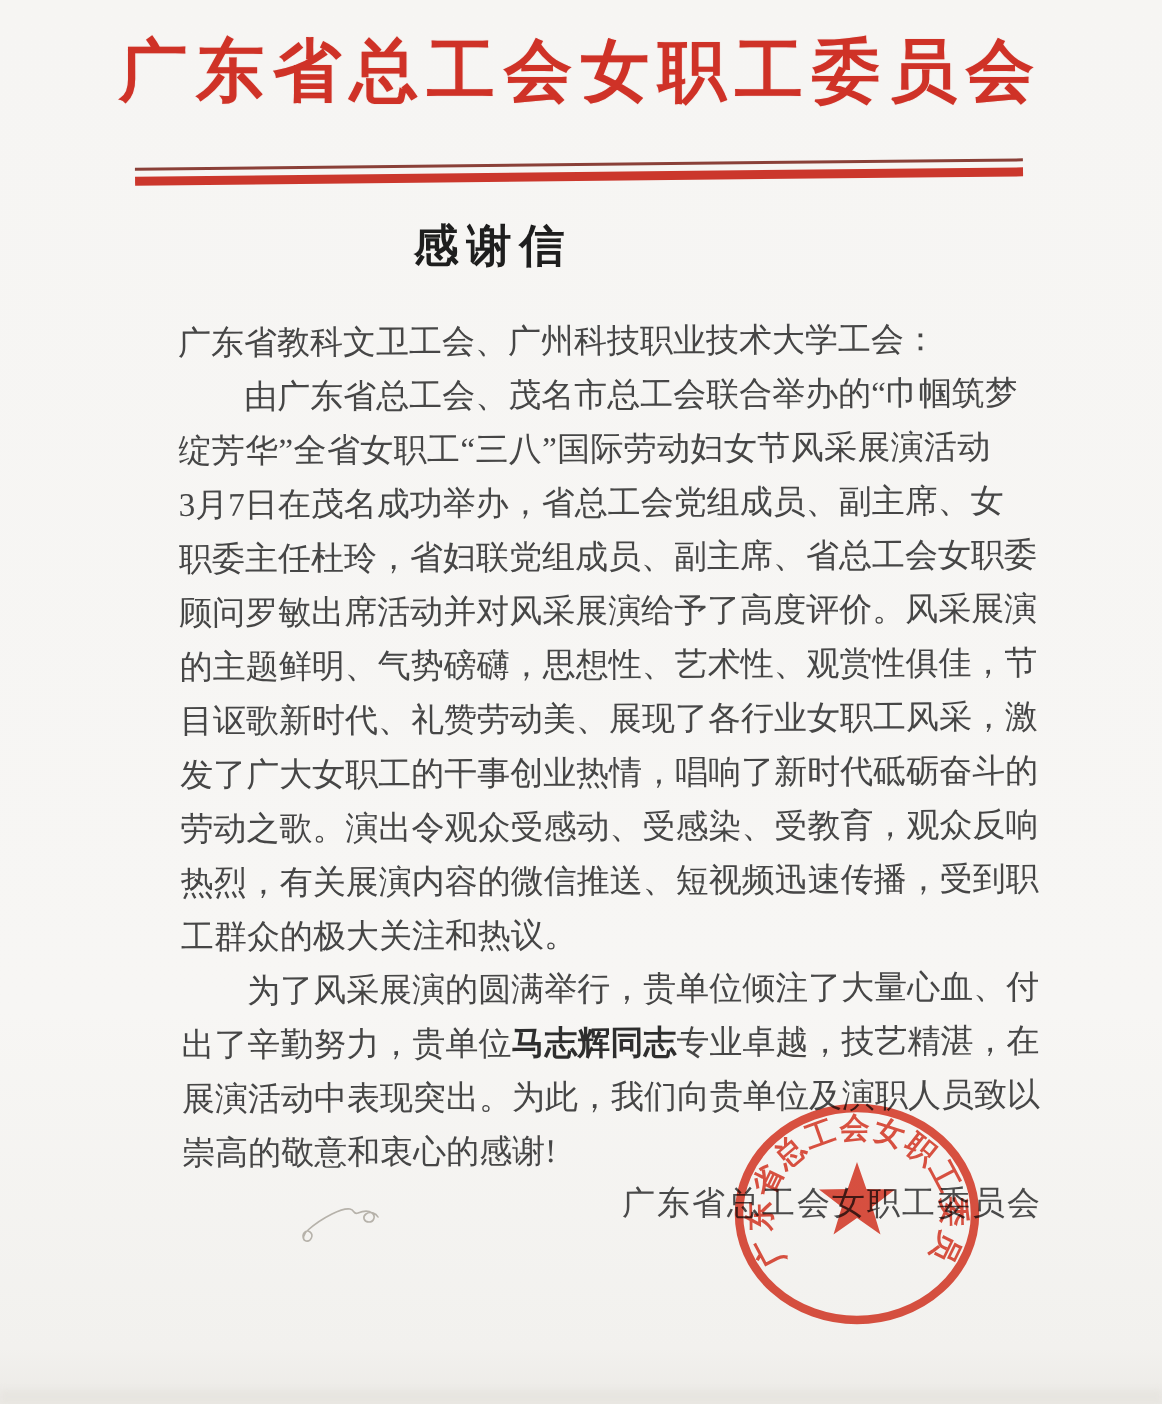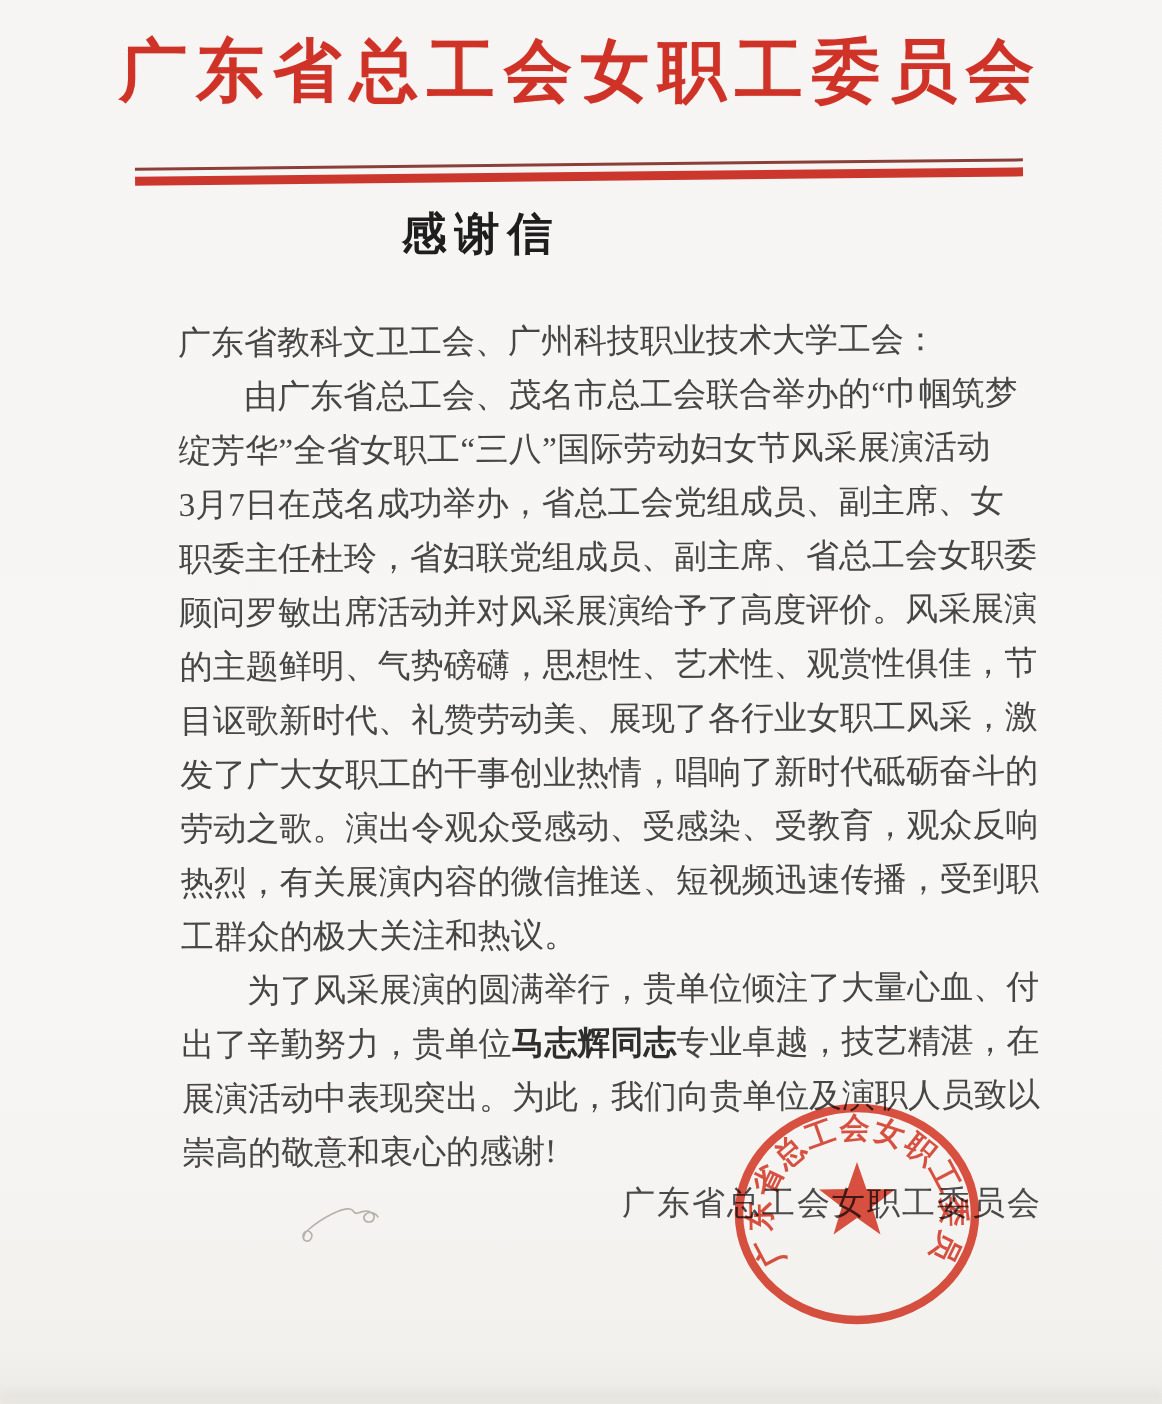--- a/index.html
+++ b/index.html
@@ -18,21 +18,21 @@
     text-shadow:0 0 1px rgba(207,50,39,.4);
     white-space:nowrap;
   }
   .rule-wrap{
     position:absolute;left:135px;top:163px;width:888px;
     transform:rotate(-0.6deg);
   }
   .rule-thin{height:3px;background:#8a4038;margin-bottom:6px;}
   .rule-thick{height:9px;background:#cb372c;}
   .doc-title{
-    position:absolute;left:0;top:204px;width:962px;margin:0;
+    position:absolute;left:0;top:204px;width:962px;margin:12px;
     text-align:center;
     font-size:45px;font-weight:bold;letter-spacing:8px;color:#1e1e1e;
   }
   .body-text{
     position:absolute;left:180px;top:316px;width:812px;
     font-size:33px;line-height:54px;color:#464646;
     transform:rotate(-0.3deg);transform-origin:left center;
   }
   .line{
     text-align:justify;

